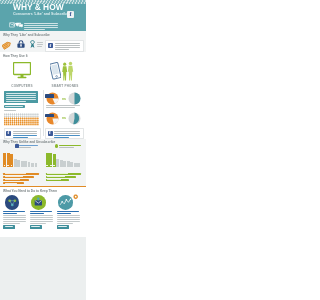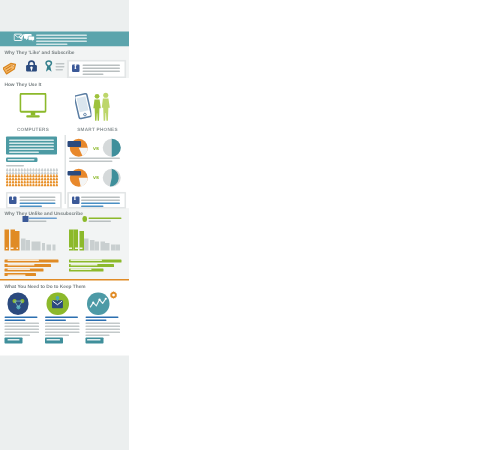--- a/index.html
+++ b/index.html
@@ -33,20 +33,28 @@
   .pill .lines i{background:#dceaec;}
   .divv{background:#dfe3e4;width:0.5px;}
   .bars{display:flex;align-items:flex-end;gap:0.6px;}
   .bars b{display:block;width:2.9px;}
   .hbars i{display:block;border-radius:.4px;margin-bottom:1.15px;height:2px;position:relative;}
 </style>
 </head>
 <body>
 
 <div class="page">
+  <div class="abs hdr">
+    <div class="abs hdr-stripes"></div>
+    <div class="abs title">WHY &amp; HOW</div>
+    <div class="abs subtitle">Consumers 'Like' and Subscribe</div>
+    <div class="abs hdr-fb fbsq">
+        <span class="f">f</span>
+      </div>
+  </div>
   <div class="abs intro">
     <svg class="abs" style="left:9px;top:1.2px" width="7" height="6" viewBox="0 0 14 12">
       <rect x="0.8" y="1.5" width="10.5" height="8.5" rx="1" fill="none" stroke="#fff" stroke-width="1.2"></rect>
       <path d="M1.6 2.4 L6 6 L10.4 2.4" fill="none" stroke="#fff" stroke-width="1.1"></path>
       <path d="M8 5.2 L10 7.4 L13.4 2.4" fill="none" stroke="#fff" stroke-width="1.6" stroke-linecap="round" stroke-linejoin="round"></path>
     </svg>
     <svg class="abs" style="left:16.4px;top:1.2px" width="7" height="6" viewBox="0 0 14 12">
       <path d="M1 1.3h8.2a1 1 0 0 1 1 1v4.2a1 1 0 0 1-1 1H5l-2.6 2.2.5-2.2H1a1 1 0 0 1-1-1V2.3a1 1 0 0 1 1-1z" fill="#fff"></path>
       <path d="M6.6 4.2h6.4a1 1 0 0 1 1 1v3.6a1 1 0 0 1-1 1h-.9l.3 1.8-2.2-1.8H6.6a1 1 0 0 1-1-1V5.2a1 1 0 0 1 1-1z" fill="#fff" stroke="#5ba4ac" stroke-width=".8"></path>
     </svg>

